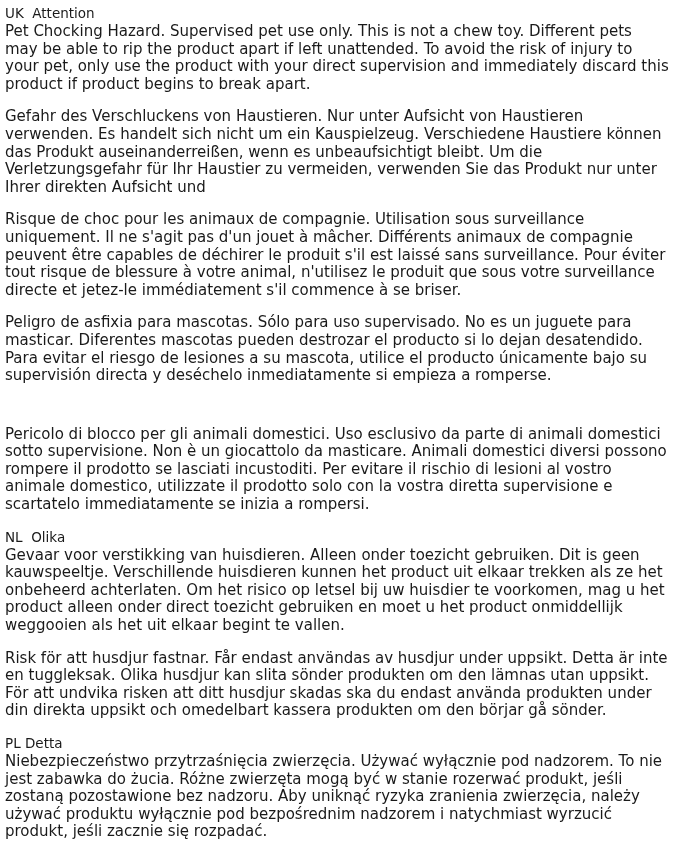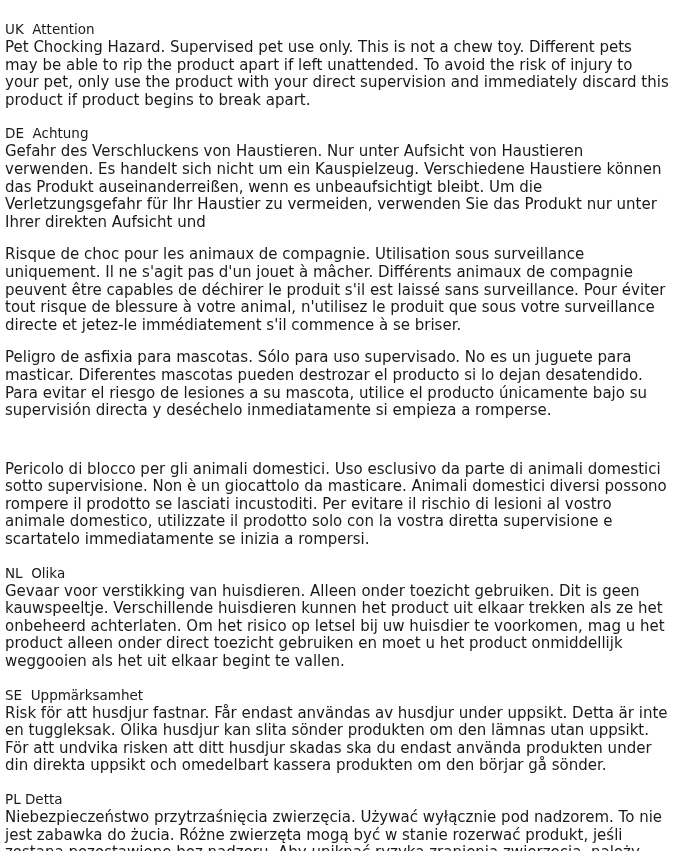--- a/index.html
+++ b/index.html
@@ -23,21 +23,21 @@
   }
   .section {
     margin: 0 0 15px 0;
   }
   .section.gap-after {
     margin-bottom: 41px;
   }
   .heading {
     font-size: 13.5px;
     line-height: 17px;
-    margin: 16px 0 1px 0;
+    margin: 0 0 1px 0;
     color: #1a1a1a;
     white-space: pre;
   }
   .body-text {
     font-size: 15px;
     line-height: 17.6px;
     margin: 0;
     color: #1a1a1a;
     text-align: left;
   }
@@ -46,21 +46,20 @@
 <body>
 
 <div id="page">
 
   <div class="section">
     <p class="heading">UK  Attention</p>
     <p class="body-text">Pet Chocking Hazard. Supervised pet use only. This is not a chew toy.  Different pets may be able to rip the product apart if left unattended. To avoid the risk of injury to your pet, only use the product with your direct supervision and immediately discard this product if product begins to break apart.</p>
   </div>
 
   <div class="section">
-    <p class="heading">DE  Achtung</p>
     <p class="body-text">Gefahr des Verschluckens von Haustieren. Nur unter Aufsicht von Haustieren verwenden. Es handelt sich nicht um ein Kauspielzeug.  Verschiedene Haustiere können das Produkt auseinanderreißen, wenn es unbeaufsichtigt bleibt. Um die Verletzungsgefahr für Ihr Haustier zu vermeiden, verwenden Sie das Produkt nur unter Ihrer direkten Aufsicht und</p>
   </div>
 
   <div class="section">
     <p class="body-text">Risque de choc pour les animaux de compagnie. Utilisation sous surveillance uniquement. Il ne s'agit pas d'un jouet à mâcher.  Différents animaux de compagnie peuvent être capables de déchirer le produit s'il est laissé sans surveillance. Pour éviter tout risque de blessure à votre animal, n'utilisez le produit que sous votre surveillance directe et jetez-le immédiatement s'il commence à se briser.</p>
   </div>
 
   <div class="section gap-after">
     <p class="body-text">Peligro de asfixia para mascotas. Sólo para uso supervisado. No es un juguete para masticar.  Diferentes mascotas pueden destrozar el producto si lo dejan desatendido. Para evitar el riesgo de lesiones a su mascota, utilice el producto únicamente bajo su supervisión directa y deséchelo inmediatamente si empieza a romperse.</p>
   </div>
@@ -68,21 +67,20 @@
   <div class="section">
     <p class="body-text">Pericolo di blocco per gli animali domestici. Uso esclusivo da parte di animali domestici sotto supervisione. Non è un giocattolo da masticare.  Animali domestici diversi possono rompere il prodotto se lasciati incustoditi. Per evitare il rischio di lesioni al vostro animale domestico, utilizzate il prodotto solo con la vostra diretta supervisione e scartatelo immediatamente se inizia a rompersi.</p>
   </div>
 
   <div class="section">
     <p class="heading">NL  Olika</p>
     <p class="body-text">Gevaar voor verstikking van huisdieren. Alleen onder toezicht gebruiken. Dit is geen kauwspeeltje.  Verschillende huisdieren kunnen het product uit elkaar trekken als ze het onbeheerd achterlaten. Om het risico op letsel bij uw huisdier te voorkomen, mag u het product alleen onder direct toezicht gebruiken en moet u het product onmiddellijk weggooien als het uit elkaar begint te vallen.</p>
   </div>
 
   <div class="section">
-    <p class="heading">SE  Uppmärksamhet</p>
     <p class="body-text">Risk för att husdjur fastnar. Får endast användas av husdjur under uppsikt. Detta är inte en tuggleksak.  Olika husdjur kan slita sönder produkten om den lämnas utan uppsikt. För att undvika risken att ditt husdjur skadas ska du endast använda produkten under din direkta uppsikt och omedelbart kassera produkten om den börjar gå sönder.</p>
   </div>
 
   <div class="section">
     <p class="heading">PL Detta</p>
     <p class="body-text">Niebezpieczeństwo przytrzaśnięcia zwierzęcia. Używać wyłącznie pod nadzorem. To nie jest zabawka do żucia.  Różne zwierzęta mogą być w stanie rozerwać produkt, jeśli zostaną pozostawione bez nadzoru. Aby uniknąć ryzyka zranienia zwierzęcia, należy używać produktu wyłącznie pod bezpośrednim nadzorem i natychmiast wyrzucić produkt, jeśli zacznie się rozpadać.</p>
   </div>
 
 </div>
 

